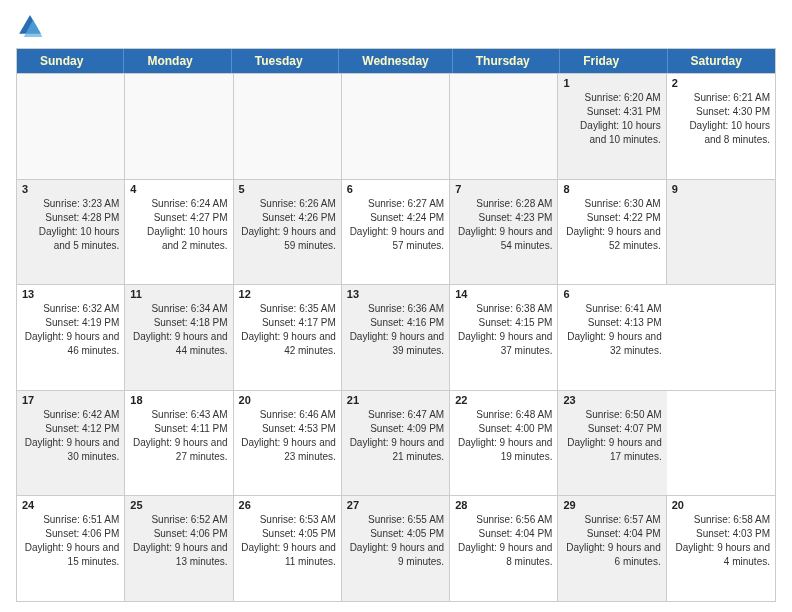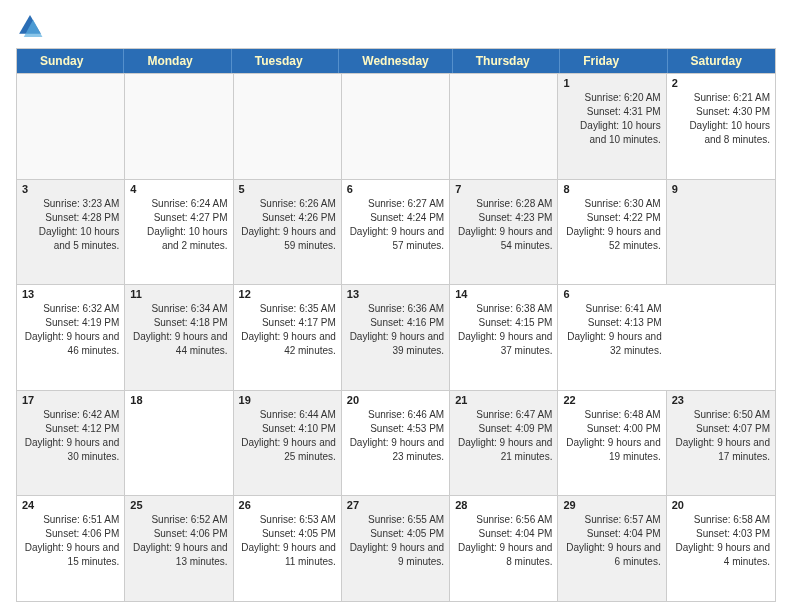--- a/index.html
+++ b/index.html
@@ -256,27 +256,24 @@
         <div class="cal-row">
           <div class="cal-cell shaded">
             <span class="day-num">17</span>
             <div class="day-info">Sunrise: 6:42 AM
 Sunset: 4:12 PM
 Daylight: 9 hours
 and 30 minutes.</div>
           </div>
           <div class="cal-cell">
             <span class="day-num">18</span>
-          </div>
-          <div class="cal-cell shaded">
-            <span class="day-num">19</span>
-            <div class="day-info">Sunrise: 6:44 AM
-Sunset: 4:10 PM
-Daylight: 9 hours
-and 25 minutes.</div>
+            <div class="day-info">Sunrise: 6:43 AM
+Sunset: 4:11 PM
+Daylight: 9 hours
+and 27 minutes.</div>
           </div>
           <div class="cal-cell">
             <span class="day-num">20</span>
             <div class="day-info">Sunrise: 6:46 AM
 Sunset: 4:53 PM
 Daylight: 9 hours
 and 23 minutes.</div>
           </div>
           <div class="cal-cell shaded">
             <span class="day-num">21</span>

